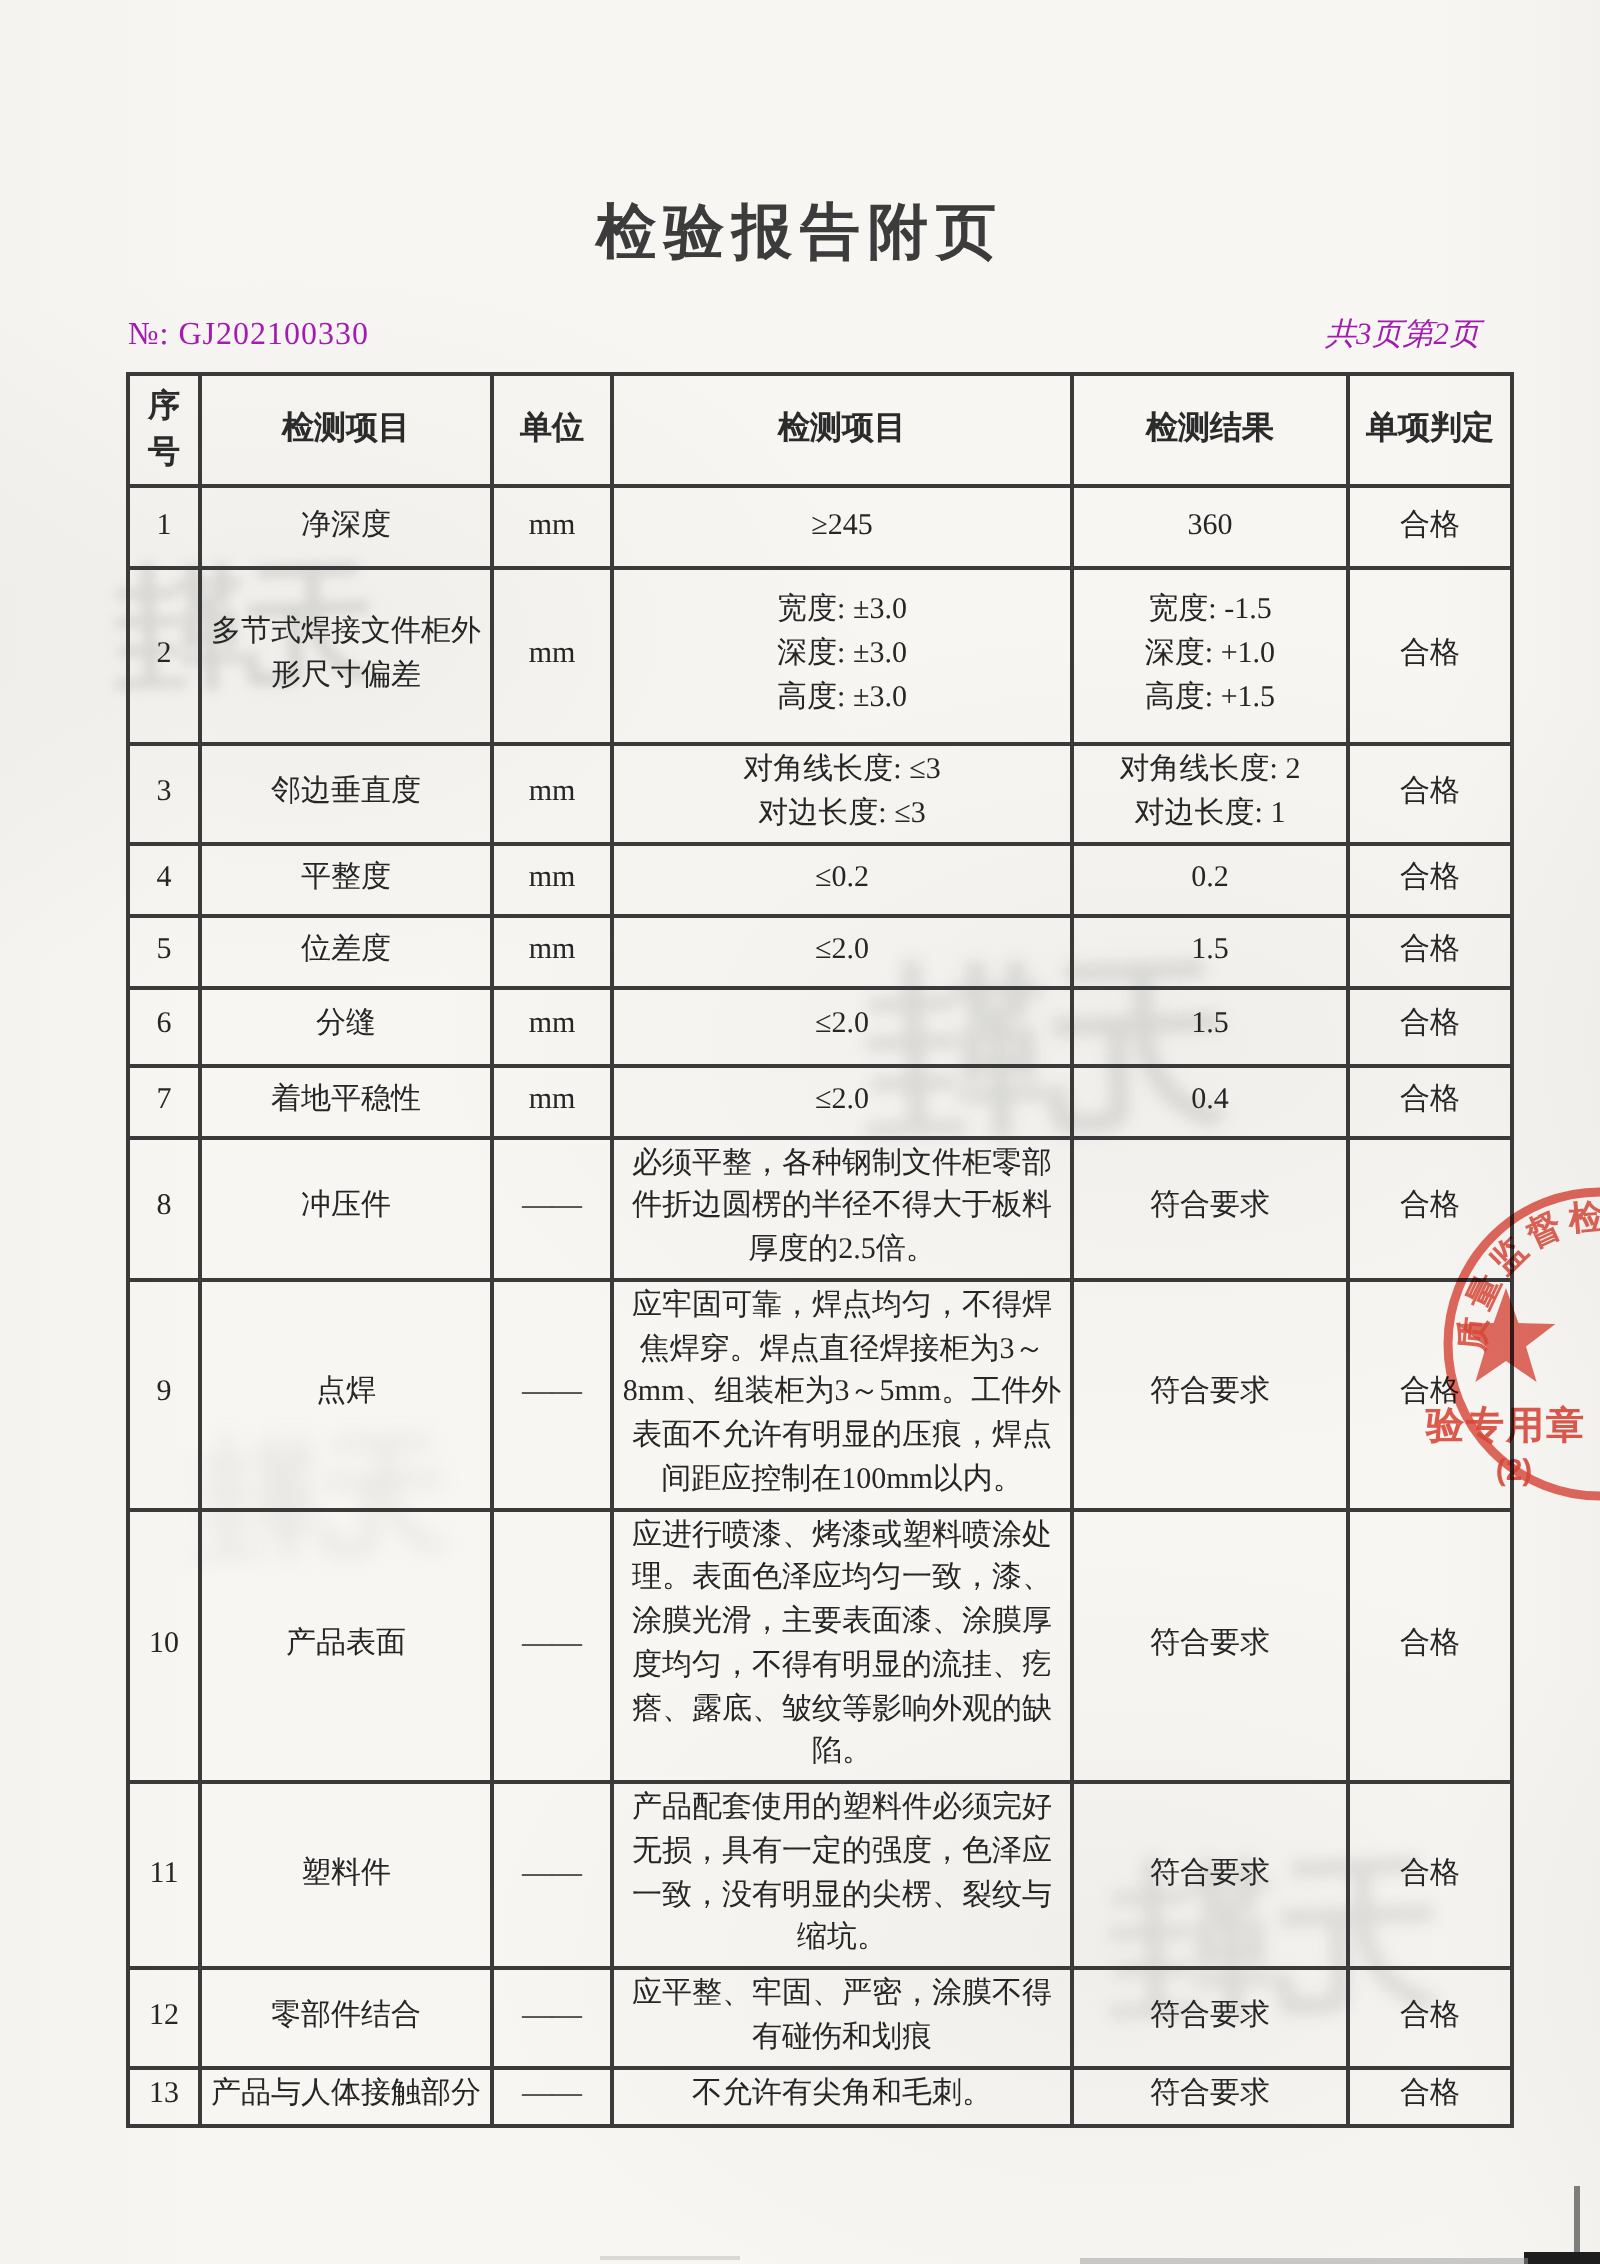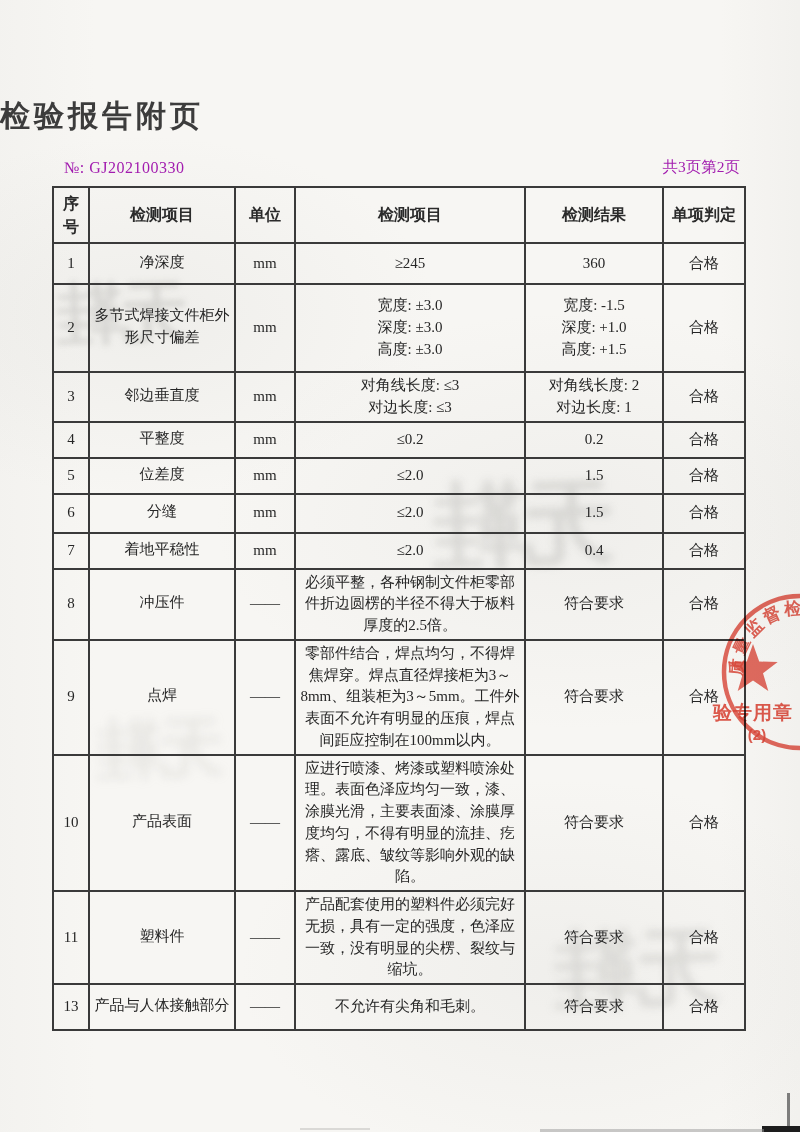--- a/index.html
+++ b/index.html
@@ -19,32 +19,33 @@
   .scan-shade{
     position:absolute;inset:0;pointer-events:none;
     background:
       radial-gradient(420px 260px at 18% 28%, rgba(190,190,186,.14), rgba(0,0,0,0) 70%),
       radial-gradient(520px 300px at 72% 46%, rgba(185,185,182,.12), rgba(0,0,0,0) 70%),
       radial-gradient(460px 280px at 70% 86%, rgba(185,185,182,.12), rgba(0,0,0,0) 70%),
       linear-gradient(90deg, rgba(210,210,206,.10), rgba(0,0,0,0) 12%, rgba(0,0,0,0) 90%, rgba(205,205,201,.12));
   }
   .title{
     position:absolute;left:0;top:96px;width:100%;
+    text-align:center;
     font-family:Liberation Mono, monospace;
     font-weight:bold;font-size:30px;letter-spacing:4px;
     color:#3c3c3c;
   }
   .docline{
     position:absolute;left:64px;top:159px;width:676px;height:24px;
     font-size:16px;color:#a21caf;
   }
   .doc-no{position:absolute;left:0;top:0;letter-spacing:.5px;}
-  .page-ind{position:absolute;right:0;top:-2px;font-size:15.5px;}
+  .page-ind{position:absolute;right:0;top:-2px;font-size:15.5px;font-style:italic;}
   table.report{
-    position:absolute;left:52px;top:186px;
+    position:absolute;left:63px;top:186px;
     width:692px;
     border-collapse:collapse;
     table-layout:fixed;
     background:transparent;
   }
   table.report th, table.report td{
     border:2px solid #3a3a3a;
     font-size:15px;
     color:#262626;
     padding:2px 4px;
@@ -59,21 +60,21 @@
     height:50px;
     color:#2b2b2b;
   }
   td.item{text-align:left;padding-left:6px;font-family:Liberation Mono, monospace;}
   td.para{text-align:left;padding-left:6px;padding-right:3px;margin-top:38px;}
   td.ws{white-space:pre-line;}
   tr.r0{height:41px}  tr.r1{height:88px}  tr.r2{height:37px}
   tr.r3{height:36px}  tr.r4{height:36px}  tr.r5{height:39px}
   tr.r6{height:36px}  tr.r7{height:59px}  tr.r8{height:110px}
   tr.r9{height:110px} tr.r10{height:82px} tr.r11{height:41px}
-  tr.r12{height:46px}
+  tr.r12{height:29px}
   
   .bleed{
     position:absolute;
     font-family:"Liberation Sans","DejaVu Sans",sans-serif;
     font-weight:bold;
     transform:scaleX(-1) rotate(2deg);
     filter:blur(3px);
     pointer-events:none;
     white-space:nowrap;
   }
@@ -199,37 +200,45 @@
           <td class="item">冲压件</td>
           <td>——</td>
           <td class="ws para">必须平整，各种钢制文件柜零部件折边圆楞的半径不得大于板料厚度的2.5倍。</td>
           <td class="ws">符合要求</td>
           <td>合格</td>
         </tr>
         <tr class="r8">
           <td>9</td>
           <td class="item">点焊</td>
           <td>——</td>
-          <td class="ws para">零部件结合，焊点均匀，不得焊焦焊穿。焊点直径焊接柜为3～8mm、组装柜为3～5mm。工件外表面不允许有明显的压痕，焊点间距应控制在100mm以内。</td>
+          <td class="ws para">应牢固可靠，焊点均匀，不得焊焦焊穿。焊点直径焊接柜为3～8mm、组装柜为3～5mm。工件外表面不允许有明显的压痕，焊点间距应控制在100mm以内。</td>
           <td class="ws">符合要求</td>
           <td>合格</td>
         </tr>
         <tr class="r9">
           <td>10</td>
           <td class="item">产品表面</td>
           <td>——</td>
           <td class="ws para">应进行喷漆、烤漆或塑料喷涂处理。表面色泽应均匀一致，漆、涂膜光滑，主要表面漆、涂膜厚度均匀，不得有明显的流挂、疙瘩、露底、皱纹等影响外观的缺陷。</td>
           <td class="ws">符合要求</td>
           <td>合格</td>
         </tr>
         <tr class="r10">
           <td>11</td>
           <td class="item">塑料件</td>
           <td>——</td>
           <td class="ws para">产品配套使用的塑料件必须完好无损，具有一定的强度，色泽应一致，没有明显的尖楞、裂纹与缩坑。</td>
+          <td class="ws">符合要求</td>
+          <td>合格</td>
+        </tr>
+        <tr class="r11">
+          <td>12</td>
+          <td class="item">零部件结合</td>
+          <td>——</td>
+          <td class="ws para">应平整、牢固、严密，涂膜不得有碰伤和划痕</td>
           <td class="ws">符合要求</td>
           <td>合格</td>
         </tr>
         <tr class="r12">
           <td>13</td>
           <td class="item">产品与人体接触部分</td>
           <td>——</td>
           <td class="ws para">不允许有尖角和毛刺。</td>
           <td class="ws">符合要求</td>
           <td>合格</td>

